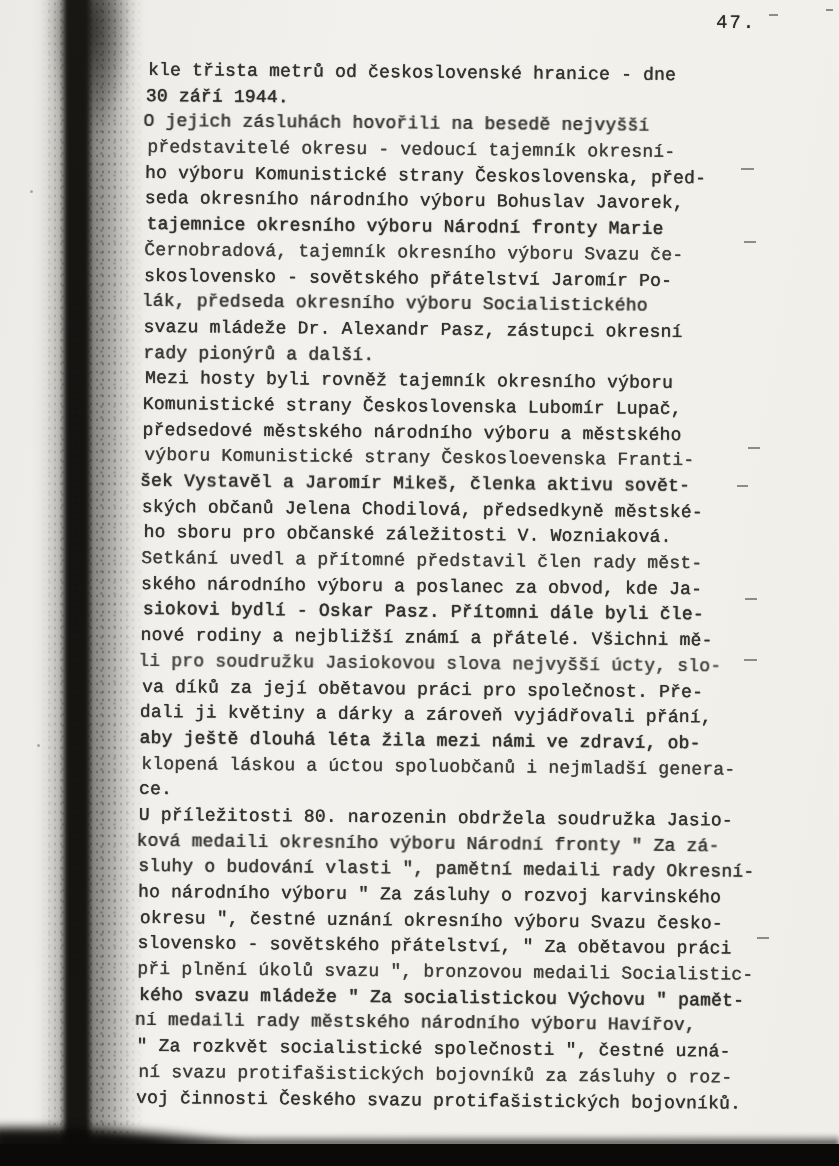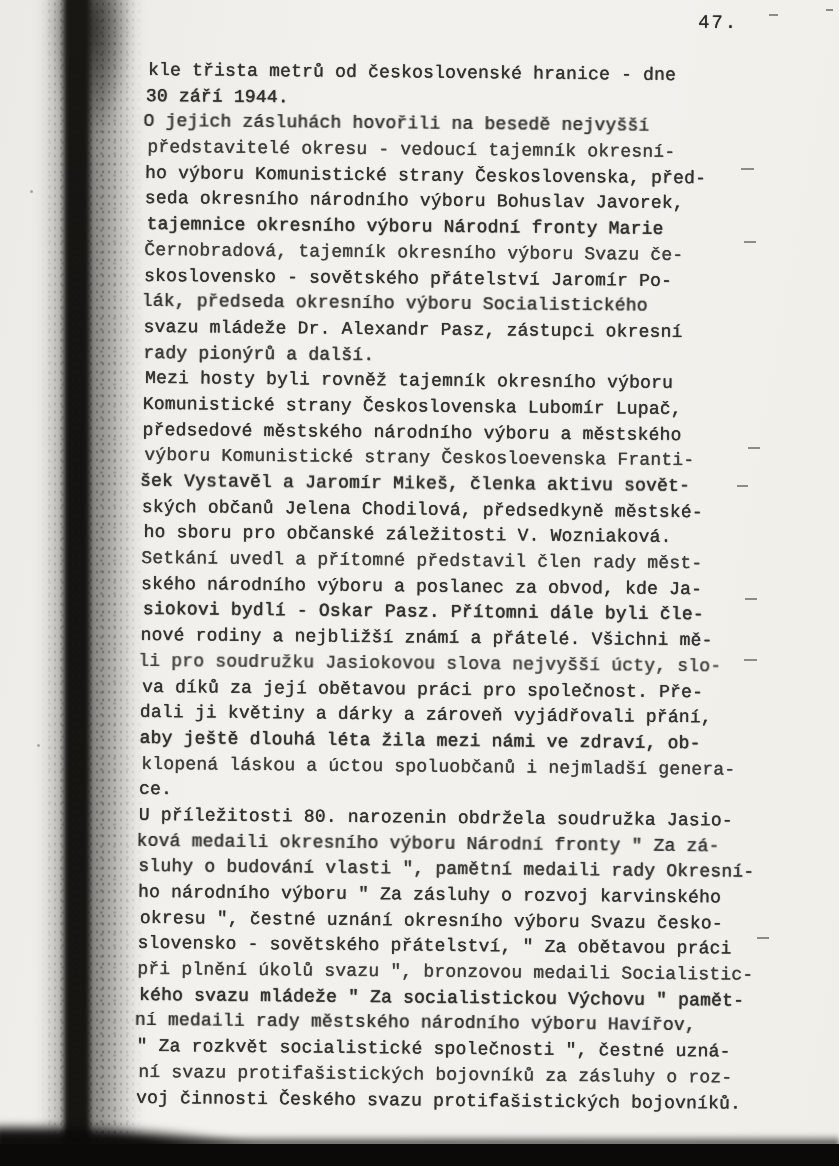--- a/index.html
+++ b/index.html
@@ -30,21 +30,21 @@
     letter-spacing: 0.2px;
     text-shadow: 0 0 0.8px rgba(52,50,46,.95), 0.5px 0.3px 0.6px rgba(52,50,46,.35);
   }
   .line:nth-child(3n+1) { margin-left: 2px; }
   .line:nth-child(7n+3) { margin-left: -2px; filter: blur(0.2px); }
   .line:nth-child(5n+2) { text-shadow: 0 0 1.1px rgba(40,38,35,1), 0.5px 0.4px 0.7px rgba(40,38,35,.5); }
   .line:nth-child(4n)   { opacity: 0.93; }
 
   .page-number {
     position: absolute;
-    left: 698px;
+    left: 716px;
     top: 12px;
     font-size: 19px;
     letter-spacing: 2px;
     color: #2f2d2a;
     transform: rotate(0.8deg);
     text-shadow: 0 0 0.8px rgba(47,45,42,.9);
   }
 
   
   .binding-outer {

